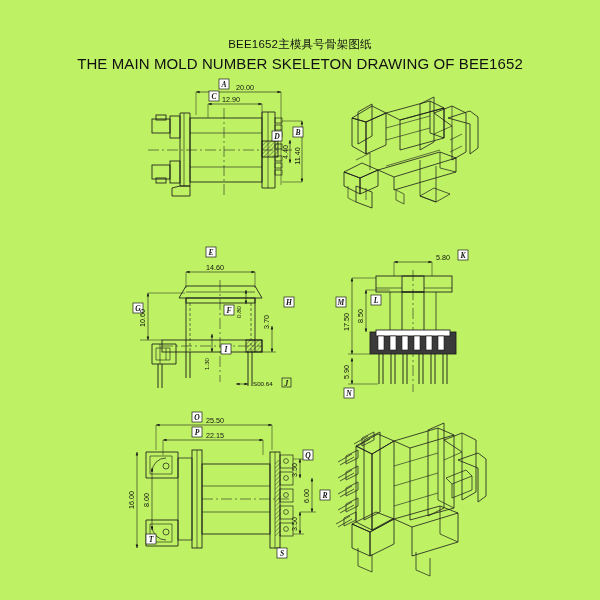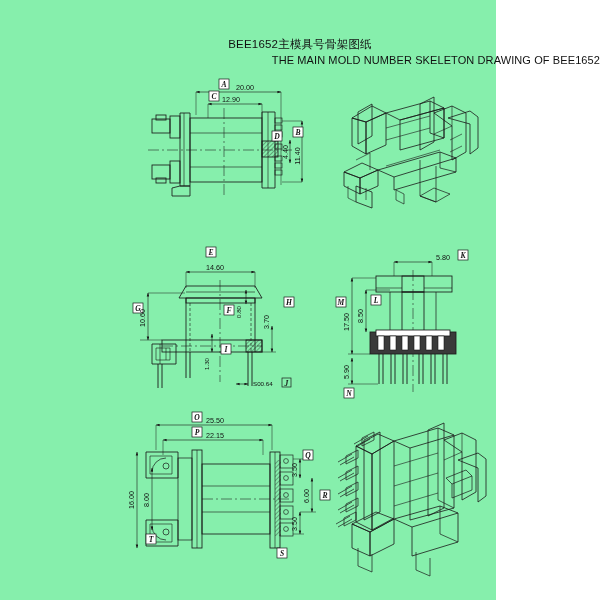--- a/index.html
+++ b/index.html
@@ -1,27 +1,27 @@
 <!DOCTYPE html>
 <html><head>
 <meta charset="utf-8">
 <style>
   html,body{margin:0;padding:0;background:#ffffff;}
   body{
     width:600px;height:600px;overflow:hidden;
     font-family:"Liberation Sans","DejaVu Sans",sans-serif;
     color:#1a1a1a;
   }
-  #sheet{position:relative;width:496px;height:600px;background:#86efac;}
+  #sheet{position:relative;width:600px;height:600px;background:#bef264;}
   .title-block{
     position:absolute;left:0;top:36px;width:600px;text-align:center;
     line-height:1.45;
   }
   .title-cn{font-size:11.5px;letter-spacing:.2px;color:#111;}
-  .title-en{font-size:11px;letter-spacing:.1px;color:#111;text-align:right;}
+  .title-en{font-size:15px;letter-spacing:.1px;color:#111;}
   svg{position:absolute;left:0;top:0;}
   .dimtxt{font-family:"Liberation Sans",sans-serif;font-size:7.2px;fill:#111;}
   .dimtxt-sm{font-family:"Liberation Sans",sans-serif;font-size:6.2px;fill:#111;}
   .balloon{font-family:"Liberation Serif",serif;font-size:7.6px;font-style:italic;font-weight:700;fill:#111;}
 </style>
 </head>
 <body>
 
 <div id="sheet">
 

